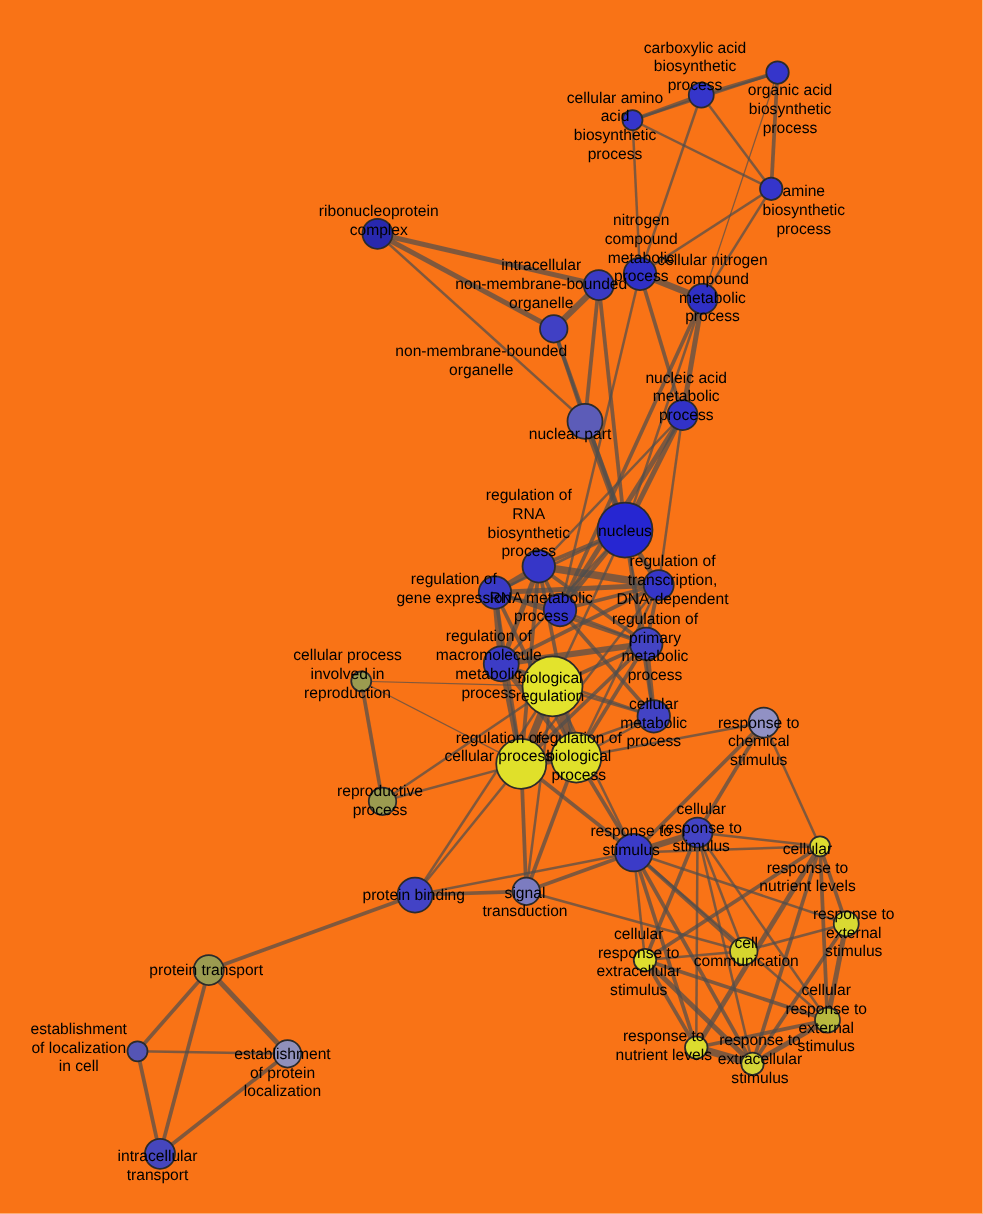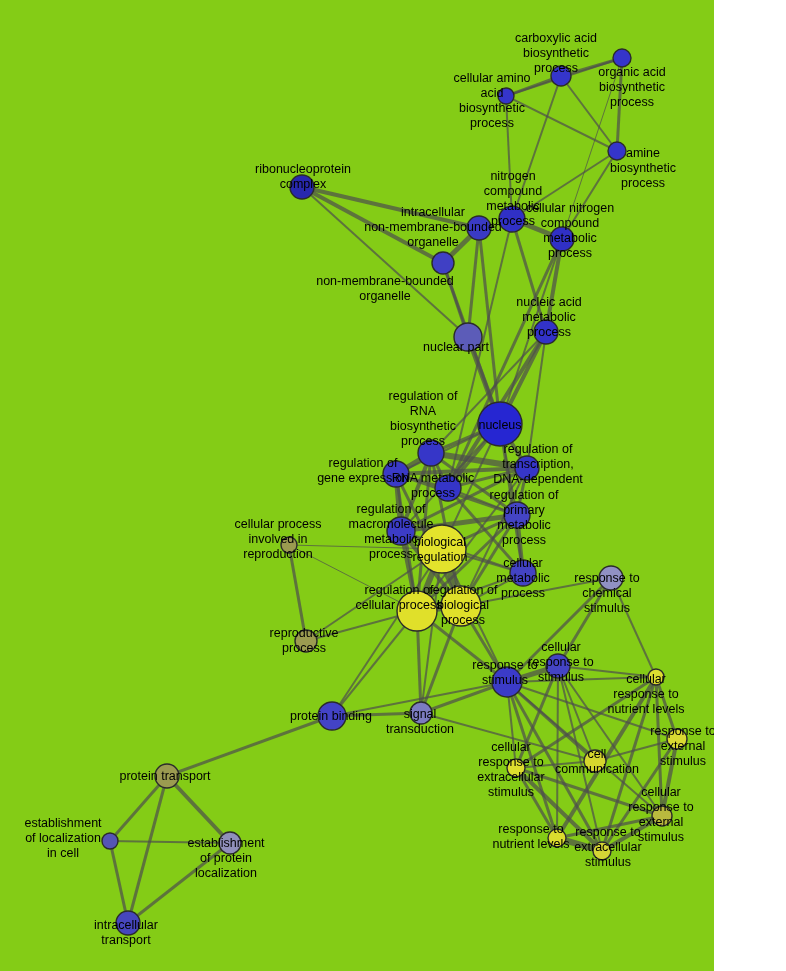--- a/index.html
+++ b/index.html
@@ -1,17 +1,17 @@
 <!DOCTYPE html>
 <html><head>
 <meta charset="utf-8">
 <style>
   html,body{margin:0;padding:0;background:#ffffff;}
   body{font-family:"Liberation Sans",sans-serif;}
-  .stage{position:relative;width:714px;height:971px;background:#84cc16;overflow:hidden;}
+  .stage{position:relative;width:786px;height:971px;background:#f97316;overflow:hidden;}
   svg{display:block;}
   .graph-label{pointer-events:none;}
 </style>
 </head>
 <body>
 
 <div class="stage">
   <svg id="graph-svg" width="786" height="971" viewBox="0 0 786 971" xmlns="http://www.w3.org/2000/svg">
     <g id="edges-layer">
         <line x1="561" y1="76" x2="622" y2="58" stroke="#4d4d4d" stroke-opacity="0.7" stroke-width="3"></line>

